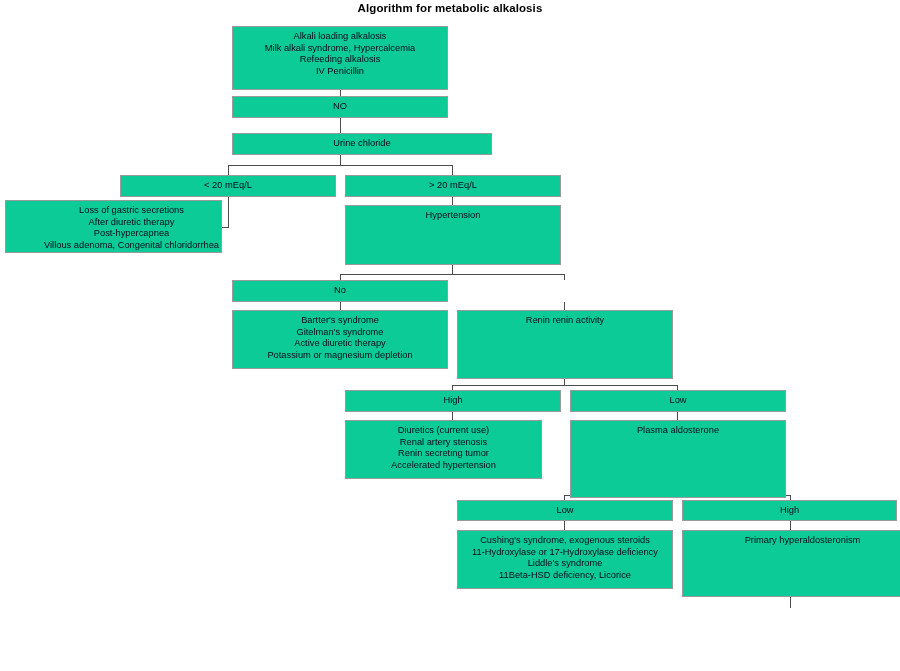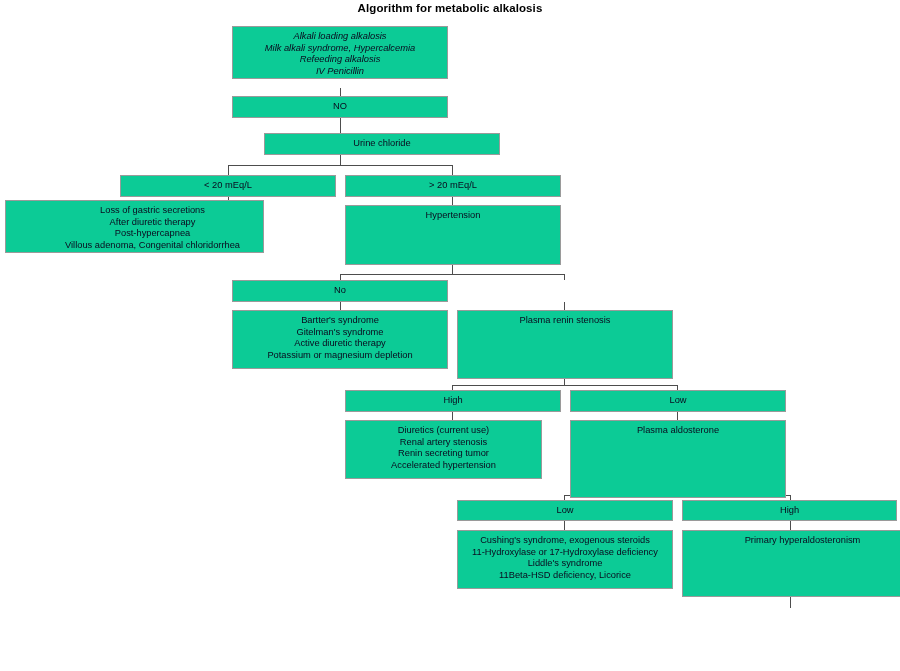--- a/index.html
+++ b/index.html
@@ -97,49 +97,49 @@
   <div class="conn h" style="left:564px; top:495px; width:226px;"></div>
   <div class="conn v" style="left:564px; top:495px; height:5px;"></div>
   <div class="conn v" style="left:790px; top:495px; height:5px;"></div>
 
   <div class="conn v" style="left:564px; top:521px; height:9px;"></div>
 
   <div class="conn v" style="left:790px; top:521px; height:9px;"></div>
 
   <div class="conn v" style="left:790px; top:597px; height:11px;"></div>
 
-  <div class="node" style="left:232px; top:26px; width:216px; height:53px;font-style:italic;">Alkali loading alkalosis
+  <div class="node" style="left:232px; top:26px; width:216px; height:64px;">Alkali loading alkalosis
 Milk alkali syndrome, Hypercalcemia
 Refeeding alkalosis
 IV Penicillin</div>
 
   <div class="node vcenter" style="left:232px; top:96px; width:216px; height:22px;">NO</div>
 
-  <div class="node vcenter" style="left:232px; top:133px; width:236px; height:22px;margin-left:32px;">Urine chloride</div>
+  <div class="node vcenter" style="left:232px; top:133px; width:260px; height:22px;">Urine chloride</div>
 
   <div class="node vcenter" style="left:120px; top:175px; width:216px; height:22px;">&lt; 20 mEq/L</div>
 
   <div class="node vcenter" style="left:345px; top:175px; width:216px; height:22px;">&gt; 20 mEq/L</div>
 
-  <div class="node" style="left:5px; top:200px; width:259px; height:53px;padding-left:36px;">Loss of gastric secretions
+  <div class="node" style="left:5px; top:200px; width:217px; height:53px;padding-left:36px;">Loss of gastric secretions
 After diuretic therapy
 Post-hypercapnea
 Villous adenoma, Congenital chloridorrhea</div>
 
   <div class="node" style="left:345px; top:205px; width:216px; height:60px;">Hypertension</div>
 
   <div class="node vcenter" style="left:232px; top:280px; width:216px; height:22px;">No</div>
 
 
   <div class="node" style="left:232px; top:310px; width:216px; height:59px;">Bartter's syndrome
 Gitelman's syndrome
 Active diuretic therapy
 Potassium or magnesium depletion</div>
 
-  <div class="node" style="left:457px; top:310px; width:216px; height:69px;">Plasma renin stenosis</div>
+  <div class="node" style="left:457px; top:310px; width:216px; height:69px;">Renin renin activity</div>
 
   <div class="node vcenter" style="left:345px; top:390px; width:216px; height:22px;">High</div>
 
   <div class="node vcenter" style="left:570px; top:390px; width:216px; height:22px;">Low</div>
 
   <div class="node" style="left:345px; top:420px; width:197px; height:59px;">Diuretics (current use)
 Renal artery stenosis
 Renin secreting tumor
 Accelerated hypertension</div>
 

